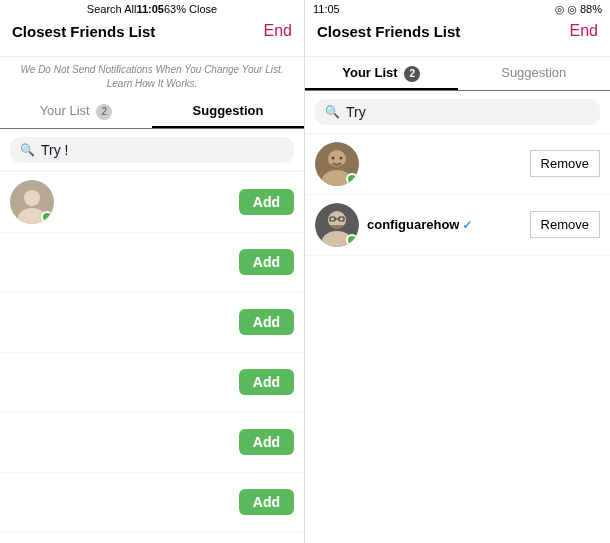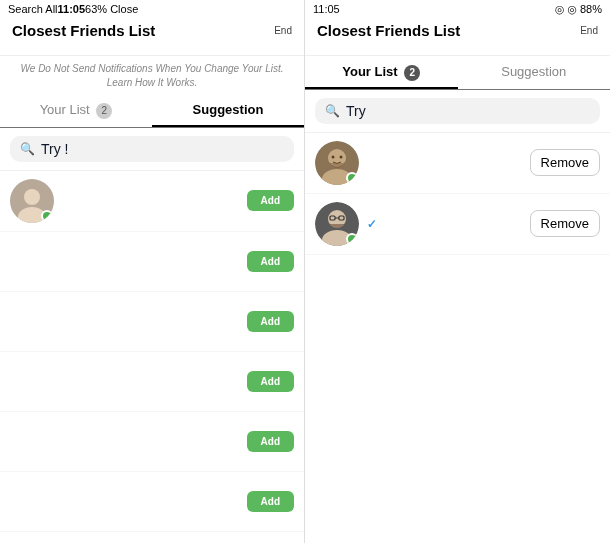--- a/index.html
+++ b/index.html
@@ -18,21 +18,21 @@
       height: 543px;
       border-right: 1px solid #ddd;
       display: flex;
       flex-direction: column;
       background: #fff;
     }
 
     
     .status-bar {
       display: flex;
-      justify-content: flex-start;
+      justify-content: center;
       align-items: center;
       padding: 2px 8px;
       font-size: 11px;
       color: #000;
       height: 18px;
       background: #fff;
     }
     .status-bar .left { font-size: 11px; }
     .status-bar .center { font-size: 11px; font-weight: 600; }
     .status-bar .right { font-size: 11px; display: flex; gap: 3px; align-items: center; }
@@ -44,22 +44,22 @@
       align-items: center;
       padding: 4px 12px 16px;
       border-bottom: 1px solid #eee;
     }
     .header-title {
       font-size: 15px;
       font-weight: 600;
       color: #000;
     }
     .header-action {
-      font-size: 10px;
-      color: #404040;
+      font-size: 16px;
+      color: #be185d;
     }
 
     
     .info-text {
       text-align: center;
       font-size: 10px;
       color: #888;
       padding: 6px 16px 4px;
       line-height: 1.4;
       font-style: italic;
@@ -178,29 +178,29 @@
     .full-name {
       font-size: 12px;
       color: #888;
     }
     .add-btn {
       background: #5cb85c;
       color: #fff;
       border: none;
       border-radius: 6px;
       padding: 5px 14px;
-      font-size: 10px;
+      font-size: 14px;
       font-weight: 600;
       cursor: pointer;
     }
     .remove-btn {
       background: #fff;
       color: #000;
       border: 1px solid #ccc;
-      border-radius: 8px;
+      border-radius: 0;
       padding: 5px 10px;
       font-size: 13px;
       cursor: pointer;
     }
 
     
     .item-add-only {
       display: flex;
       align-items: center;
       justify-content: flex-end;
@@ -359,19 +359,20 @@
 
           <rect x="15" y="14" width="5" height="4" rx="1" fill="none" stroke="#333" stroke-width="1.2"></rect>
           <rect x="24" y="14" width="5" height="4" rx="1" fill="none" stroke="#333" stroke-width="1.2"></rect>
           <line x1="20" y1="16" x2="24" y2="16" stroke="#333" stroke-width="1.2"></line>
           <path d="M14 22 Q22 30 30 22" fill="#6b4c35" opacity="0.6"></path>
         </svg>
         <div class="green-dot"></div>
       </div>
       <div class="user-info">
         <div class="username">
+          <span>configuarehow</span>
           <span class="verified">✓</span>
         </div>
       </div>
       <button class="remove-btn">Remove</button>
     </div>
   </div>
 </div>
 
 </body></html>

